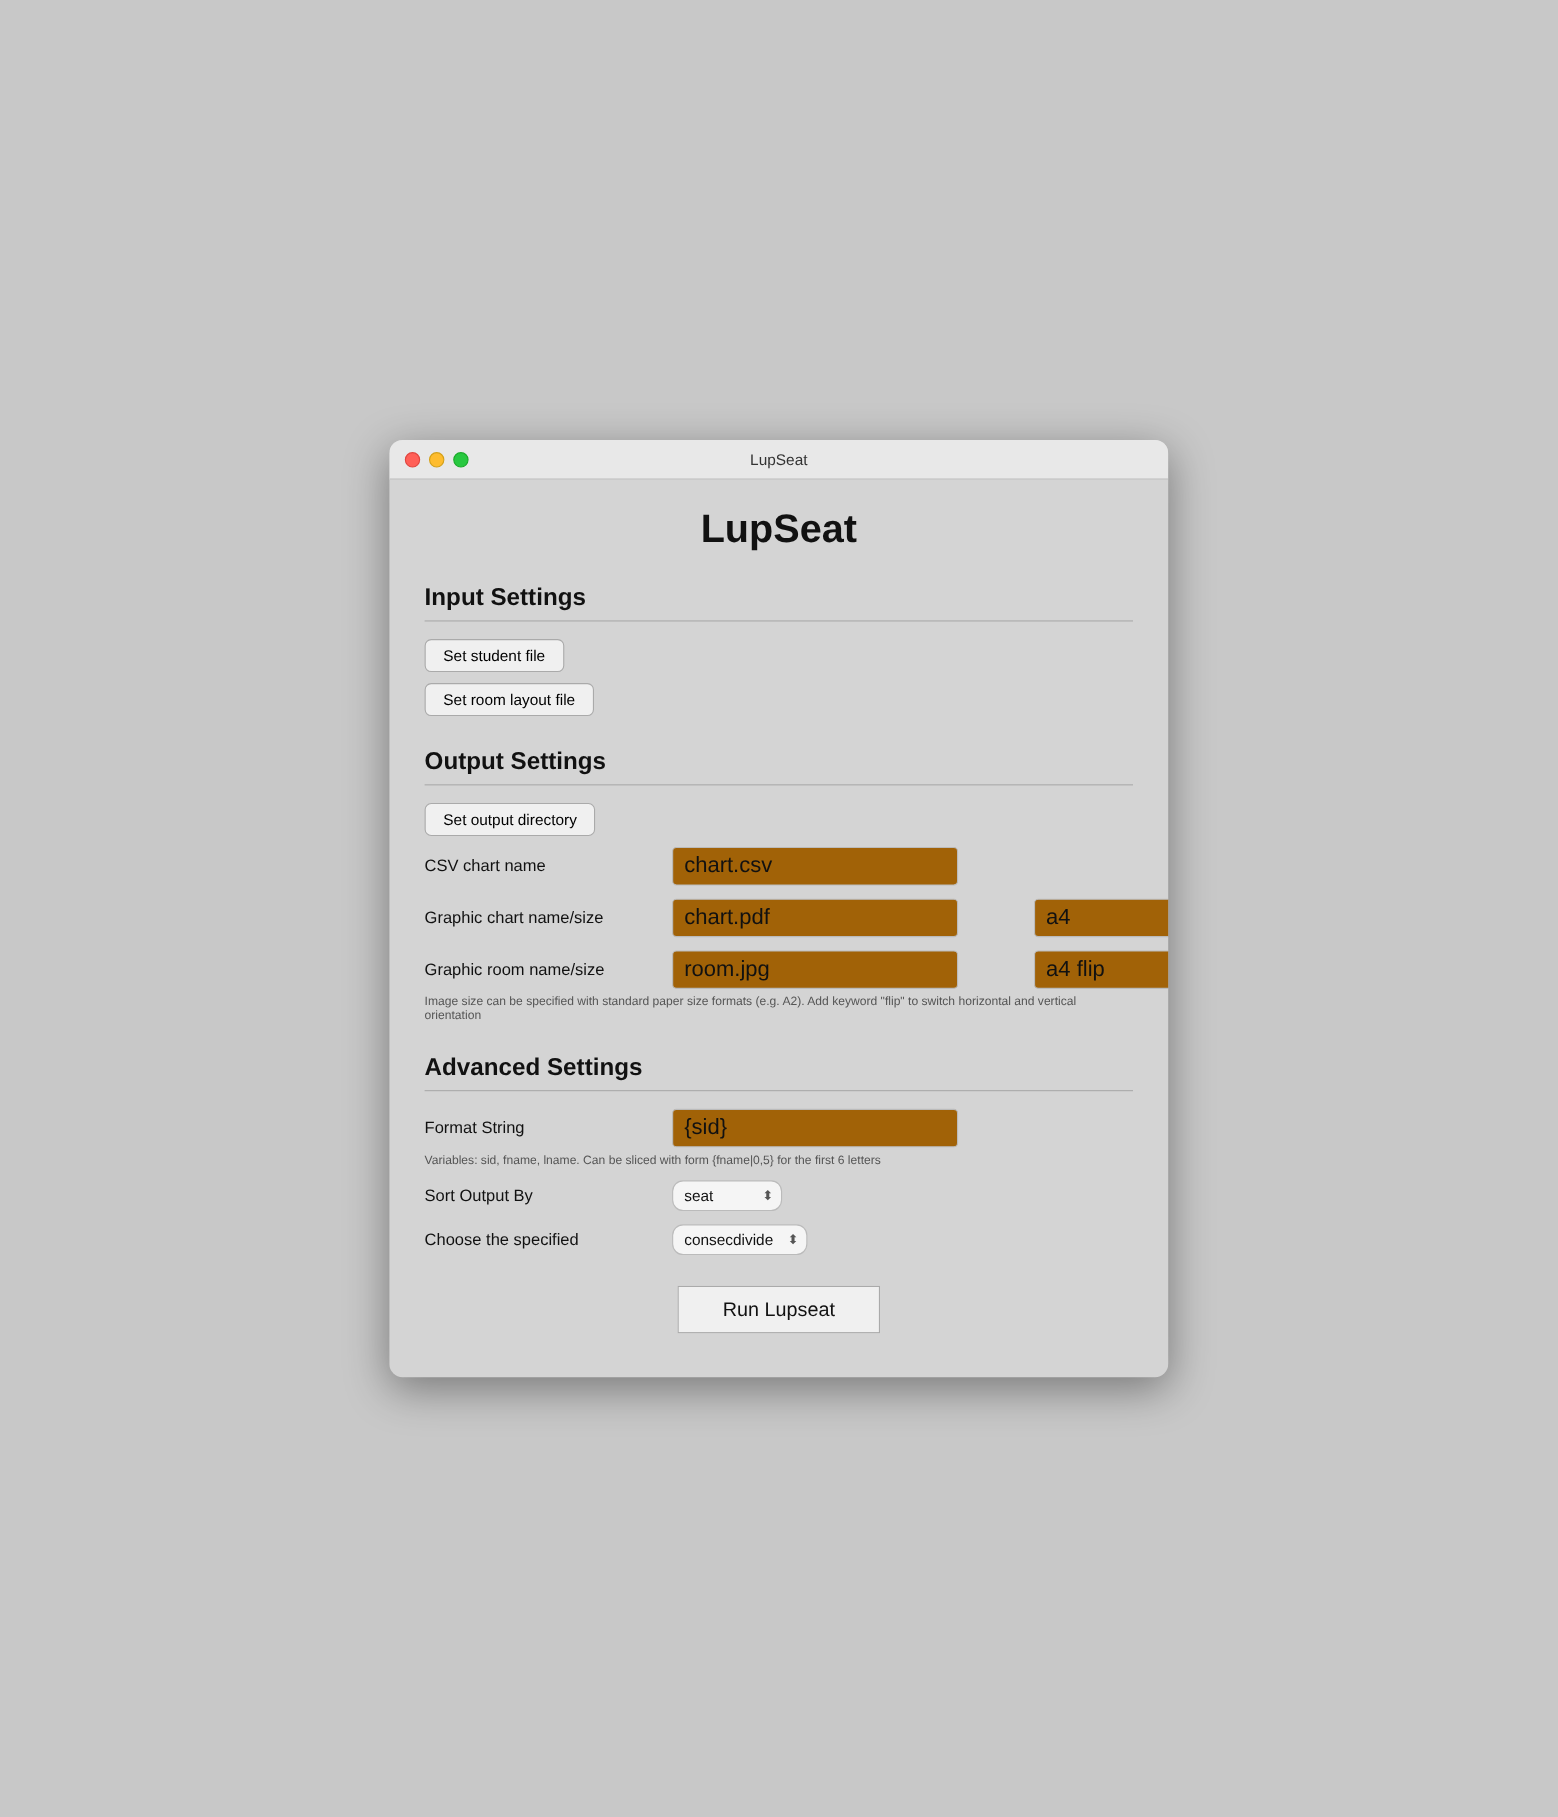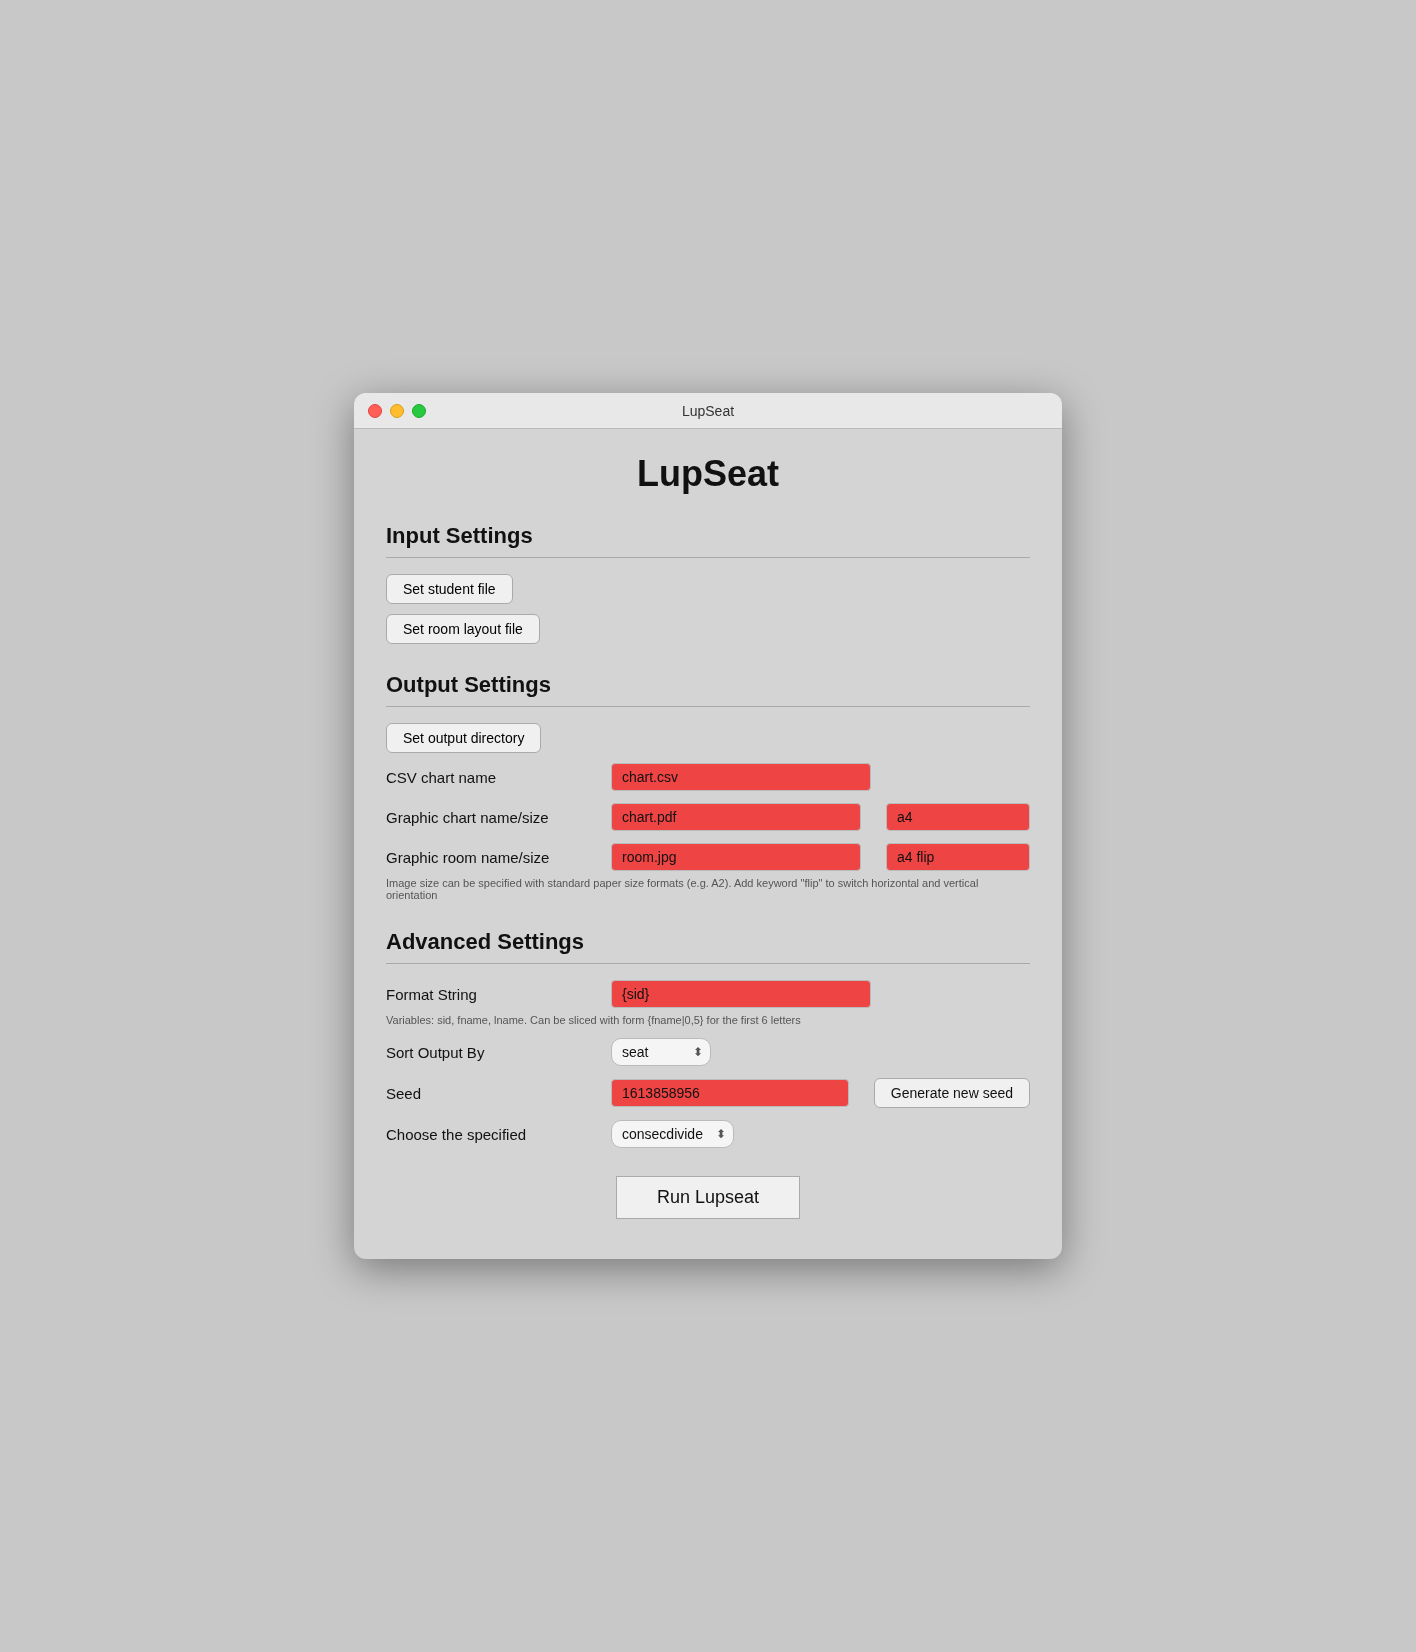--- a/index.html
+++ b/index.html
@@ -112,35 +112,36 @@
       gap: 25px;
     }
 
     .form-label {
       font-size: 15px;
       color: #111;
       min-width: 200px;
     }
 
     .form-input {
-      background: #ef4444;
+      background: #a16207;
       border: 1px solid #bbb;
       border-radius: 4px;
       padding: 5px 10px;
-      font-size: 14px;
+      font-size: 20px;
       color: #111;
       width: 200px;
     }
 
     .form-input-wide {
       width: 260px;
     }
 
     .form-input-small {
       width: 144px;
+      margin-left: 44px;
     }
 
     .hint-text {
       font-size: 11px;
       color: #555;
       margin-bottom: 12px;
       margin-top: -6px;
     }
 
     .select-wrapper {
@@ -269,25 +270,20 @@
           <select class="form-select">
             <option value="seat">seat</option>
             <option value="sid">sid</option>
             <option value="fname">fname</option>
             <option value="lname">lname</option>
           </select>
           <span class="select-arrow">⬍</span>
         </div>
       </div>
 
-      <div class="form-row">
-        <span class="form-label">Seed</span>
-        <input class="form-input form-input-wide" type="text" value="1613858956" style="">
-        <button class="generate-btn">Generate new seed</button>
-      </div>
 
       <div class="form-row">
         <span class="form-label">Choose the specified</span>
         <div class="select-wrapper">
           <select class="form-select">
             <option value="consecdivide">consecdivide</option>
             <option value="random">random</option>
             <option value="sequential">sequential</option>
           </select>
           <span class="select-arrow">⬍</span>

